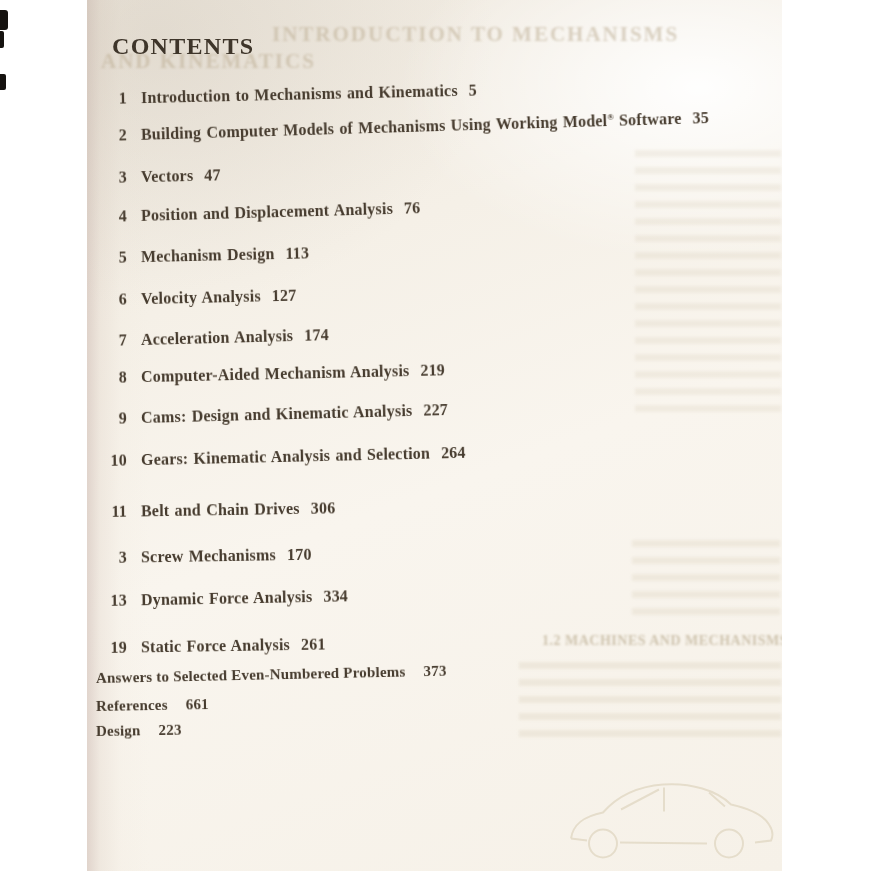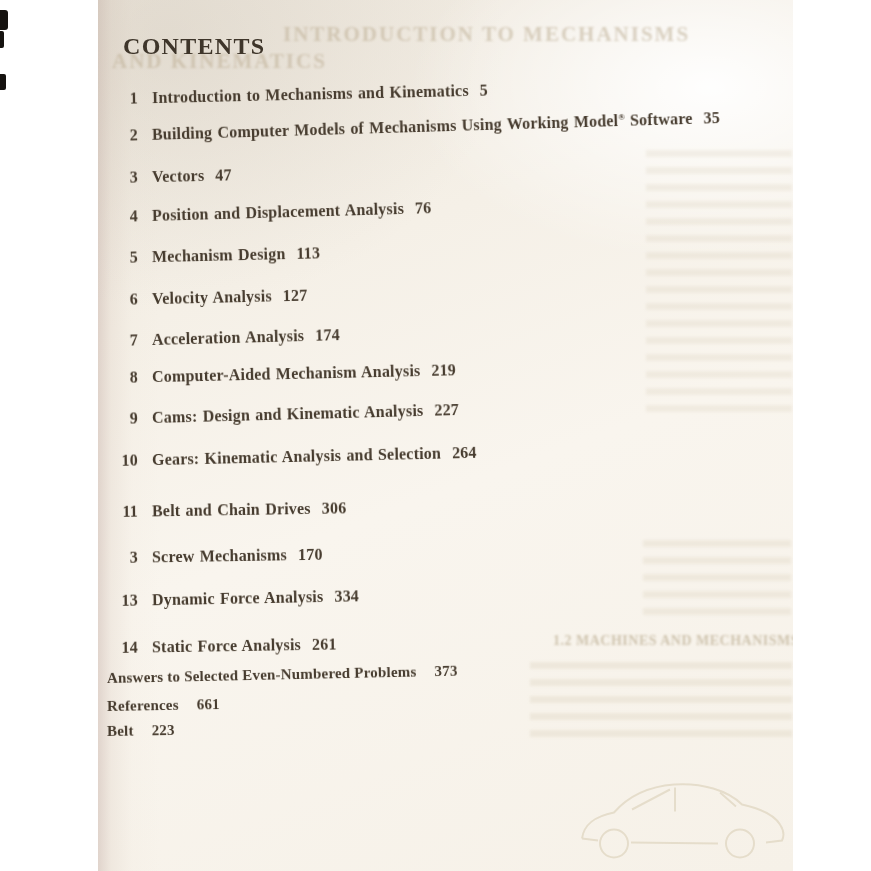--- a/index.html
+++ b/index.html
@@ -1,20 +1,20 @@
 <!DOCTYPE html>
 <html><head>
 <meta charset="utf-8">
 <style>
   html,body{margin:0;padding:0;background:#ffffff;}
   .canvas{position:relative;width:871px;height:871px;background:#ffffff;overflow:hidden;
           font-family:"Liberation Serif","DejaVu Serif",serif;}
 
   
-  .page-photo{position:absolute;left:98px;top:0;width:695px;height:871px;overflow:hidden;
+  .page-photo{position:absolute;left:87px;top:0;width:695px;height:871px;overflow:hidden;
     background:
       radial-gradient(ellipse 430px 250px at 88% 10%, rgba(255,255,255,0.95), rgba(255,255,255,0) 70%),
       radial-gradient(ellipse 520px 420px at 10% 4%, rgba(195,185,170,0.30), rgba(195,185,170,0) 65%),
       linear-gradient(to right, rgba(205,186,178,0.55) 0px, rgba(220,206,194,0.30) 13px,
                       rgba(238,230,218,0.14) 34px, rgba(0,0,0,0) 62px),
       linear-gradient(160deg,#eee8de 0%,#f5f0e7 30%,#f9f5ee 55%,#f6f1e8 100%);}
 
   
   .edge-mark{position:absolute;background:#15120f;}
   .m1{left:0;top:10px;width:8px;height:20px;border-radius:0 3px 3px 0;}
@@ -116,27 +116,27 @@
     <div class="row r11 ink">
       <span class="num">11</span><span class="title">Belt and Chain Drives</span><span class="pg">306</span>
     </div>
     <div class="row r12 ink">
       <span class="num">3</span><span class="title">Screw Mechanisms</span><span class="pg">170</span>
     </div>
     <div class="row r13 ink">
       <span class="num">13</span><span class="title">Dynamic Force Analysis</span><span class="pg">334</span>
     </div>
     <div class="row r14 ink">
-      <span class="num">14</span><span class="title">Static Force Analysis</span><span class="pg">261</span>
+      <span class="num">19</span><span class="title">Static Force Analysis</span><span class="pg">261</span>
     </div>
 
     <div class="back b1 ink">
       <span class="title">Answers to Selected Even-Numbered Problems</span><span class="pg">373</span>
     </div>
     <div class="back b2 ink">
       <span class="title">References</span><span class="pg">661</span>
     </div>
     <div class="back b3 ink">
-      <span class="title">Belt</span><span class="pg">223</span>
+      <span class="title">Design</span><span class="pg">223</span>
     </div>
 
   </div>
 </div>
 
 </body></html>

